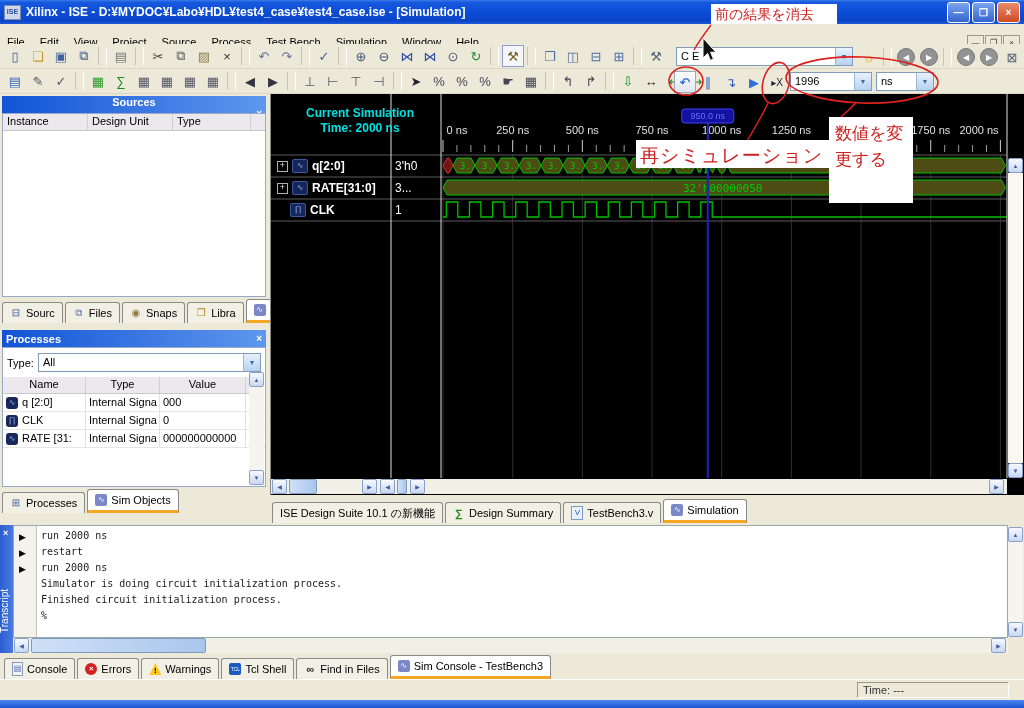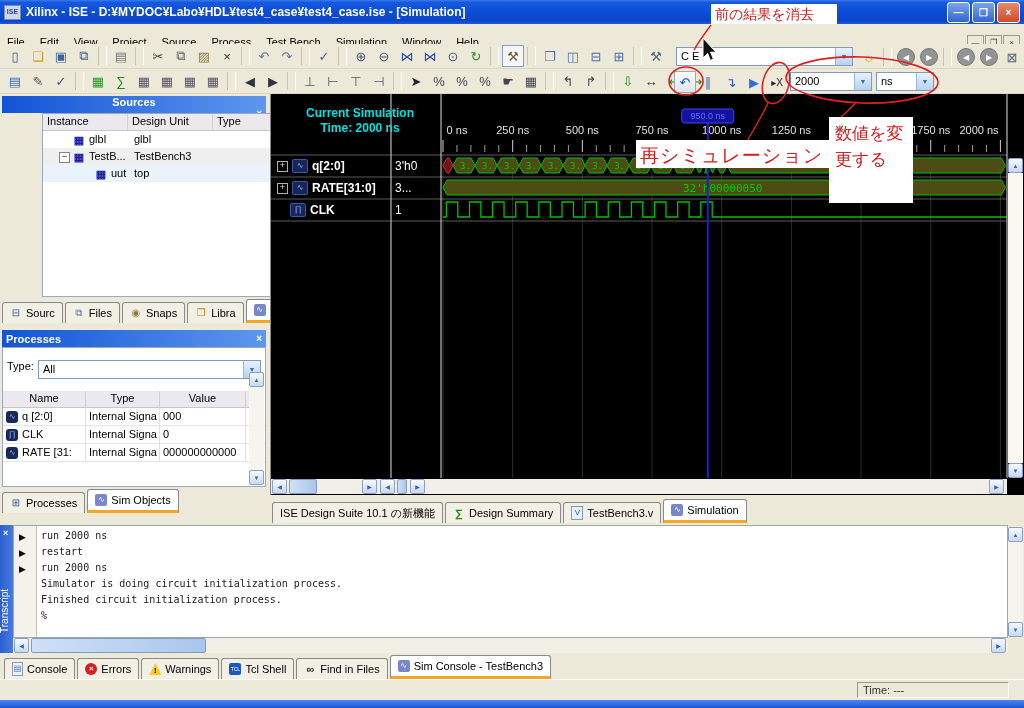--- a/index.html
+++ b/index.html
@@ -246,44 +246,39 @@
         <span class="tbtn" style="color: rgb(42, 122, 42);">↪</span>
       </span>
     <span id="tb2b" class="iconrow abs" style="left:674px;top:2px;">
         <span class="tbtn raised" style="color: rgb(26, 85, 208);">↶</span>
         <span class="tbtn" style="color: rgb(58, 106, 192);">∥</span>
         <span class="tbtn" style="color: rgb(42, 90, 192);">↴</span>
         <span class="tbtn" style="color: rgb(47, 111, 216);">▶</span>
         <span class="tbtn" style="color: rgb(34, 34, 51); font-size: 10px;">▸X</span>
       </span>
     <span class="combo abs" style="left:790px;top:3px;width:82px;">
-      <span class="val">2000</span>
+      <span class="val">1996</span>
       <span class="drop">▼</span>
     </span>
     <span class="combo abs" style="left:876px;top:3px;width:58px;">
       <span class="val">ns</span>
       <span class="drop">▼</span>
     </span>
   </div>
 
   <div class="panel-title" style="top:96px;flex-direction:column;">
     <span>Sources</span>
     <span class="panel-x">×</span>
   </div>
-  <div class="panel-body" style="top:113px;height:184px;margin-left:40px;">
+  <div class="panel-body" style="top:113px;height:184px;">
     <div class="cols-hdr" id="sources-cols">
         <div class="col-h" style="width: 85px;">Instance</div>
         <div class="col-h" style="width: 85px;">Design Unit</div>
         <div class="col-h" style="width: 78px;">Type</div>
       </div>
-    <div id="sources-rows">
-        <div class="trow" style="padding-left: 30px;"><span class="ticon ti-chip">▦</span><span>glbl</span><span class="du">glbl</span></div>
-        <div class="trow" style="background: rgb(239, 239, 239); padding-left: 30px;"><span class="exp" style="margin-left: -14px;">−</span><span class="ticon ti-chip">▦</span><span>TestB...</span><span class="du">TestBench3</span></div>
-        <div class="trow" style="background: rgb(234, 242, 252); padding-left: 52px;"><span class="ticon ti-chip">▦</span><span>uut</span><span class="du">top</span></div>
-      </div>
   </div>
   <div class="tabstrip" id="sources-tabs" style="left:2px;top:298px;height:25px;">
       <div class="tab">
         <span class="ticon ti-tree">⊟</span>
         <span>Sourc</span>
       </div>
       <div class="tab">
         <span class="ticon ti-pages">⧉</span>
         <span>Files</span>
       </div>
@@ -299,21 +294,21 @@
         <span class="ticon ti-wave">∿</span>
         <span>Sim Ins</span>
       </div>
     </div>
 
   <div class="panel-title" style="top:330px;">
     <span>Processes</span>
     <span class="panel-x">×</span>
   </div>
   <div class="panel-body" style="top:347px;height:140px;">
-    <div style="display:flex;padding:12px 4px;gap:4px;">
+    <div style="display:flex;align-items:center;padding:5px 4px;gap:4px;">
       <span>Type:</span>
       <span class="combo" style="flex:1;">
         <span class="val">All</span>
         <span class="drop">▼</span>
       </span>
     </div>
     <div class="cols-hdr ptable" id="proc-cols" style="margin-right:16px;text-align:center;">
         <div class="col-h col-name" style="box-sizing: border-box;">Name</div>
         <div class="col-h col-type" style="box-sizing: border-box;">Type</div>
         <div class="col-h col-val" style="box-sizing: border-box;">Value</div>

